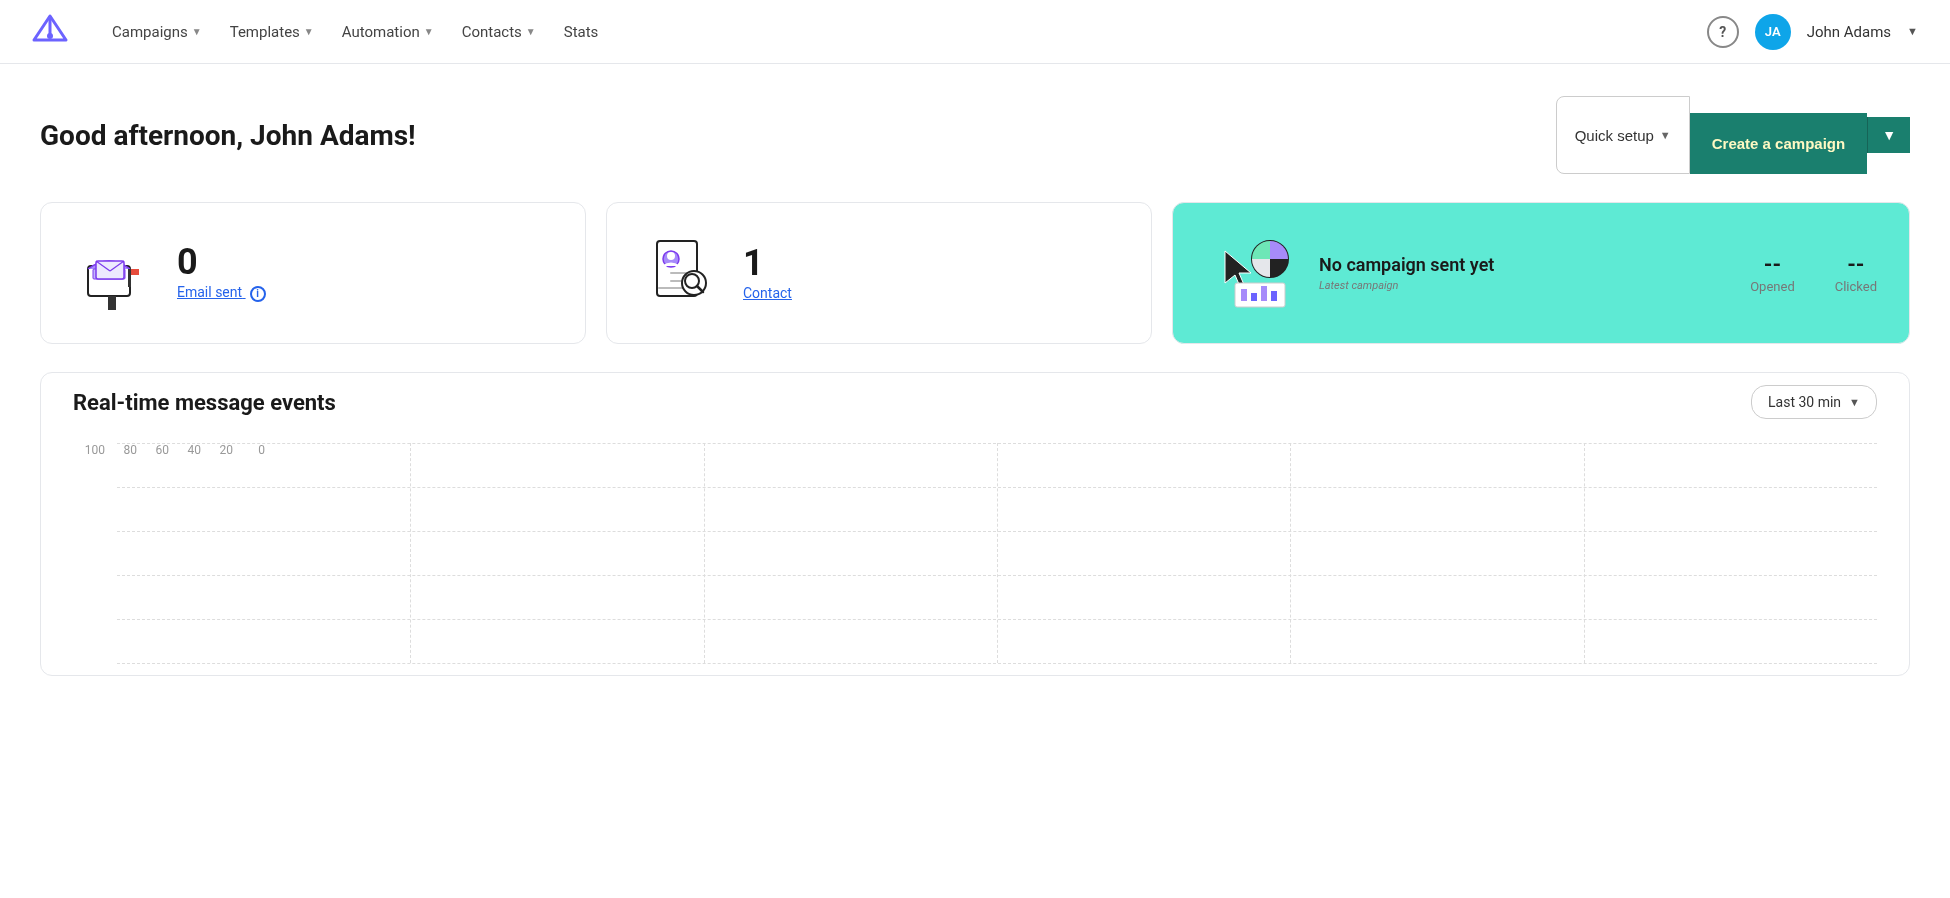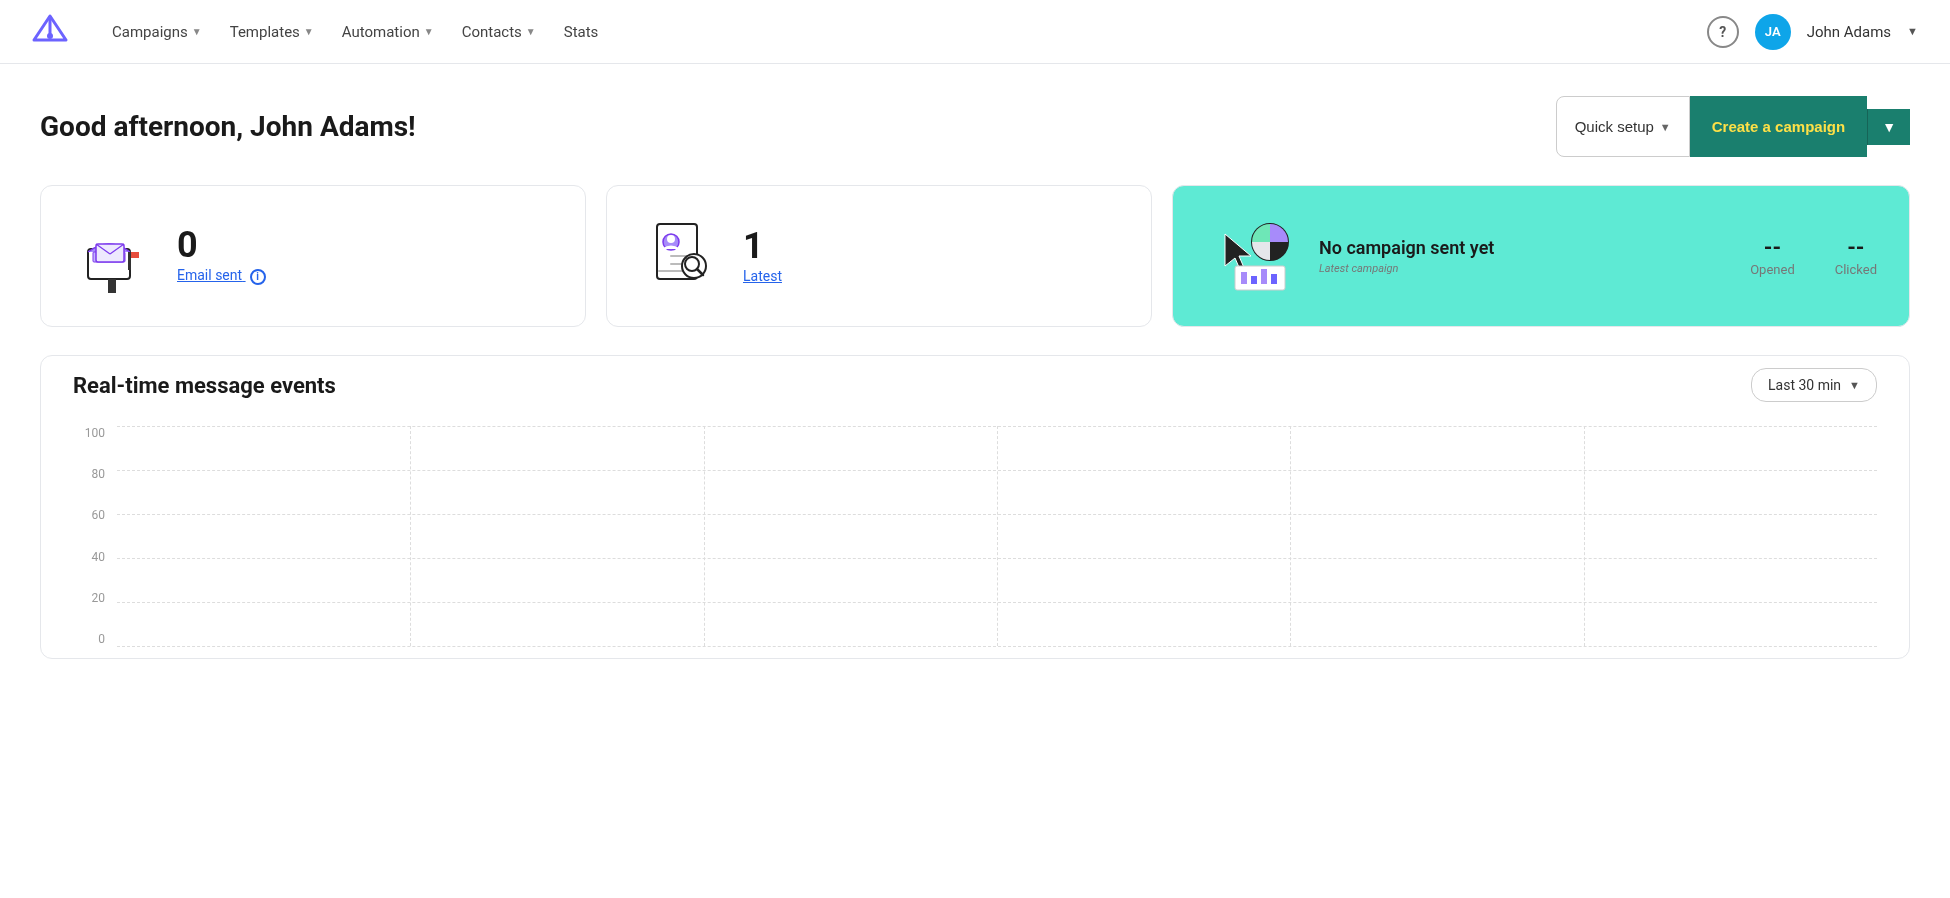--- a/index.html
+++ b/index.html
@@ -47,23 +47,24 @@
     .quick-setup-btn {
       display: flex; align-items: center; gap: 6px;
       padding: 10px 18px; border: 1px solid #ccc; border-radius: 8px 0 0 8px;
       background: #fff; font-size: 15px; color: #333; cursor: pointer;
     }
     .create-campaign-btn {
       display: flex; align-items: center; gap: 0;
       border-radius: 0 8px 8px 0; overflow: hidden;
     }
     .create-campaign-main {
-      padding: 22px 22px; background: #1a7f6e; color: #fde047;
+      padding: 22px 22px; background: #1a7f6e; color: #fef9c3;
       font-size: 15px; font-weight: 600; cursor: pointer; border: none;
       white-space: nowrap;
+      margin-top: 17px;
     }
     .create-campaign-arrow {
       padding: 10px 14px; background: #1a7f6e; color: #fff;
       cursor: pointer; border: none; border-left: 1px solid #166457;
       font-size: 14px;
     }
 
     
     .stats-row { display: flex; gap: 20px; margin-bottom: 28px; }
     .stat-card {
@@ -102,21 +103,21 @@
     .time-selector {
       display: flex; align-items: center; gap: 8px;
       padding: 8px 16px; border: 1px solid #ccc; border-radius: 15px;
       background: #fff; font-size: 14px; color: #333; cursor: pointer;
     }
 
     
     .chart-area { position: relative; height: 220px; }
     .chart-y-labels {
       position: absolute; left: 0; top: 0; bottom: 0;
-      display: flex; flex-direction: column; justify-content: space-between;
+      display: flex; flex-direction: row; justify-content: space-between;
       padding-bottom: 0;
     }
     .y-label { font-size: 12px; color: #999; width: 32px; text-align: right; }
     .grid-line {
       position: absolute; left: 0; right: 0; border-top: 1px dashed #ddd;
     }
     .chart-inner { position: absolute; left: 44px; right: 0; top: 0; bottom: 0; }
   </style>
 </head>
 <body>
@@ -225,21 +226,21 @@
           <line x1="32" y1="50" x2="52" y2="50" stroke="#bbb" stroke-width="2" stroke-linecap="round"></line>
           <line x1="20" y1="57" x2="52" y2="57" stroke="#bbb" stroke-width="2" stroke-linecap="round"></line>
 
           <circle cx="55" cy="52" r="12" fill="#fff" stroke="#222" stroke-width="2"></circle>
           <circle cx="53" cy="50" r="7" fill="none" stroke="#222" stroke-width="2"></circle>
           <line x1="58" y1="55" x2="64" y2="61" stroke="#222" stroke-width="2.5" stroke-linecap="round"></line>
         </svg>
       </div>
       <div>
         <div class="stat-number">1</div>
-        <div class="stat-label">Latest</div>
+        <div class="stat-label">Contact</div>
       </div>
     </div>
 
     <div class="campaign-stat-card">
       <div class="stat-icon">
         <svg width="90" height="80" viewBox="0 0 90 80" fill="none" xmlns="http://www.w3.org/2000/svg">
 
           <path d="M20 20 L20 52 L30 44 L36 58 L40 56 L34 42 L46 42 Z" fill="#222" stroke="#fff" stroke-width="1"></path>
 
           <circle cx="65" cy="28" r="18" fill="#fff" stroke="#222" stroke-width="2"></circle>

